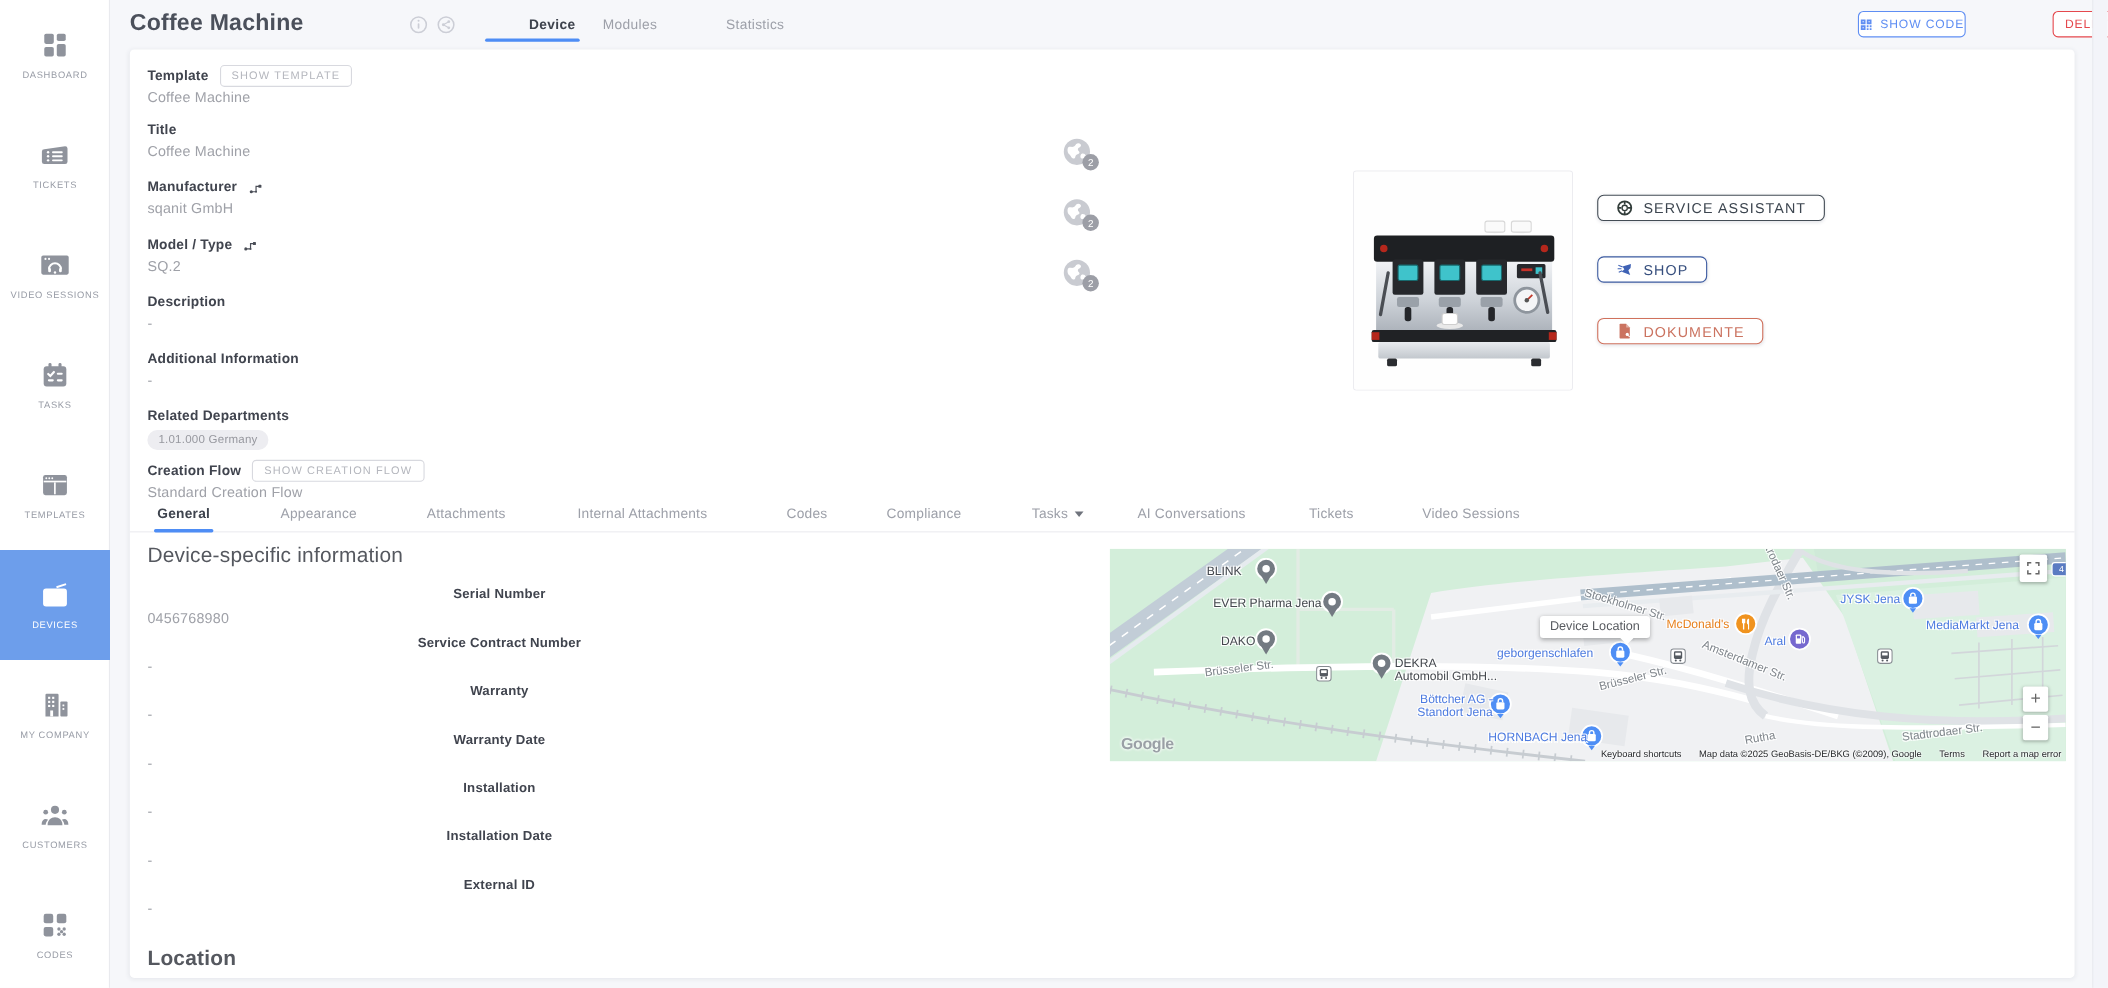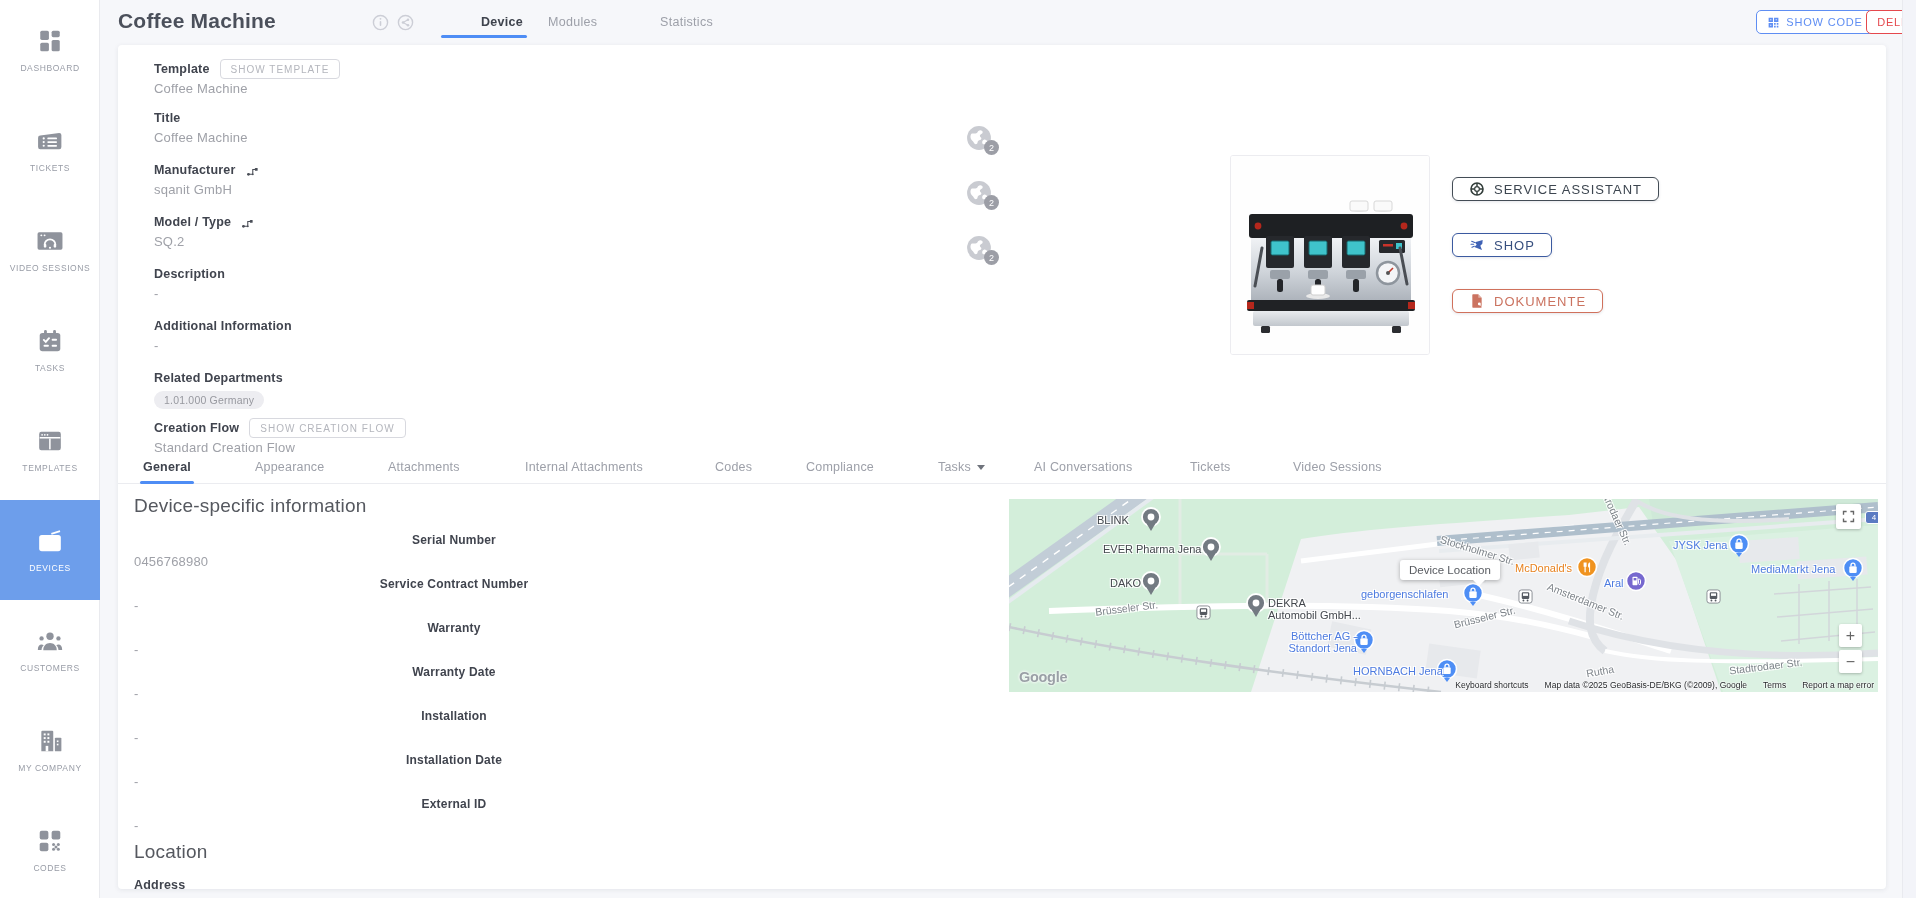--- a/index.html
+++ b/index.html
@@ -20,32 +20,32 @@
   .page-title{position:absolute;left:18px;top:9px;font-size:21px;color:#4b505b;letter-spacing:.2px;}
   .t-ic{position:absolute;top:14px;width:17px;height:17px;color:#ccced6;}
   .t-ic svg{width:17px;height:17px;}
   .tb-tab{position:absolute;top:15px;font-size:12.5px;color:#9da0a9;letter-spacing:.3px;cursor:pointer;}
   .tb-tab.active{color:#3e434d;font-weight:700;padding-left:36px;}
   .tb-tab.active::after{content:'';position:absolute;left:-4px;right:-4px;bottom:-9px;height:3px;
     background:#4e8df5;border-radius:3px;}
   .hbtn{position:absolute;top:10px;height:24px;display:inline-flex;align-items:center;justify-content:center;
     gap:6px;border-radius:5px;font-size:11px;letter-spacing:.8px;cursor:pointer;background:#fff;}
   .hbtn svg{width:13px;height:13px;fill:currentColor;}
-  .btn-showcode{left:1656px;width:118px;color:#5f8ef3;border:1.5px solid #5f8ef3;}
+  .btn-showcode{left:1589px;width:98px;color:#5f8ef3;border:1.5px solid #5f8ef3;}
   .btn-delete{left:1766px;width:70px;color:#e5484d;border:1.5px solid #e5484d;}
   
   .card{position:absolute;left:118px;top:45px;width:1768px;height:844px;background:#fff;
     border-radius:4px;box-shadow:0 1px 5px rgba(40,50,80,.09);}
   .lbl{font-size:12.5px;font-weight:700;color:#40444e;letter-spacing:.2px;line-height:20px;}
   .val{font-size:13px;color:#9fa1a8;line-height:20px;letter-spacing:.2px;}
   .obtn{display:inline-flex;align-items:center;height:20px;padding:0 10px;border:1px solid #d8d9df;
     border-radius:4px;color:#b4b6bd;font-size:10px;letter-spacing:1px;background:#fff;cursor:pointer;}
   .fields{position:absolute;left:16px;top:14px;width:620px;}
   .frow{display:flex;align-items:center;gap:10px;}
-  .f{margin-bottom:9px;margin-left:20px;}
+  .f{margin-bottom:9px;}
   .f.gap{margin-bottom:12px;}
   .flow-ic{width:13px;height:13px;color:#4a4e57;}
   .flow-ic svg{width:13px;height:13px;}
   .chip{display:inline-block;background:#ededf1;color:#97989f;font-size:10.5px;letter-spacing:.2px;
     border-radius:9px;padding:3px 10px;margin-top:3px;}
   .globes{position:absolute;left:848px;top:80px;}
   .globe{position:relative;width:26px;height:26px;margin-bottom:29px;cursor:pointer;}
   .globe .g-badge{position:absolute;right:-7px;bottom:-4px;width:15px;height:15px;border-radius:50%;
     background:#9c9ea6;color:#fff;font-size:9px;display:flex;align-items:center;justify-content:center;}
   
@@ -67,21 +67,21 @@
   .tab2.active{color:#3e434d;font-weight:700;}
   .tab2.active::after{content:'';position:absolute;left:-3px;right:-3px;top:21px;height:3px;
     background:#4e8df5;border-radius:3px;}
   .caret{width:0;height:0;border-left:4.5px solid transparent;border-right:4.5px solid transparent;
     border-top:5px solid #6f737c;display:inline-block;}
   
   .sec2{position:absolute;left:16px;top:450px;width:640px;}
   .h2{font-size:19px;font-weight:400;color:#55585f;letter-spacing:.2px;line-height:22px;margin-bottom:12px;}
   .dfield .lbl{line-height:22px;font-size:12px;text-align:center;}
   .dfield .val{line-height:22px;}
-  .loc{margin-top:4px;}
+  .loc{margin-top:24px;font-weight:bold;}
   
   .map{position:absolute;left:891px;top:454px;width:869px;height:193px;overflow:hidden;background:#d3eeda;}
   .map-bg{position:absolute;left:0;top:0;}
   .mlabel{position:absolute;font-size:11px;line-height:12px;white-space:pre-line;
     text-shadow:-1px -1px 0 rgba(255,255,255,.95),1px -1px 0 rgba(255,255,255,.95),
     -1px 1px 0 rgba(255,255,255,.95),1px 1px 0 rgba(255,255,255,.95);}
   .ml-poi{color:#43474d;}
   .ml-biz{color:#4d7be0;}
   .ml-food{color:#e8821e;}
   .ml-street{color:#7f858b;font-size:10.5px;}
@@ -316,30 +316,30 @@
 
       <div class="side-item active">
         <svg>
           <use href="#sym-devices"></use>
         </svg>
         <span class="slabel">DEVICES</span>
       </div>
 
       <div class="side-item">
         <svg>
-          <use href="#sym-customers"></use>
-        </svg>
-        <span class="slabel">CUSTOMERS</span>
+          <use href="#sym-company"></use>
+        </svg>
+        <span class="slabel">MY COMPANY</span>
       </div>
 
       <div class="side-item">
         <svg>
-          <use href="#sym-company"></use>
-        </svg>
-        <span class="slabel">MY COMPANY</span>
+          <use href="#sym-customers"></use>
+        </svg>
+        <span class="slabel">CUSTOMERS</span>
       </div>
 
       <div class="side-item">
         <svg>
           <use href="#sym-codes"></use>
         </svg>
         <span class="slabel">CODES</span>
       </div>
     </div>
 </nav>

